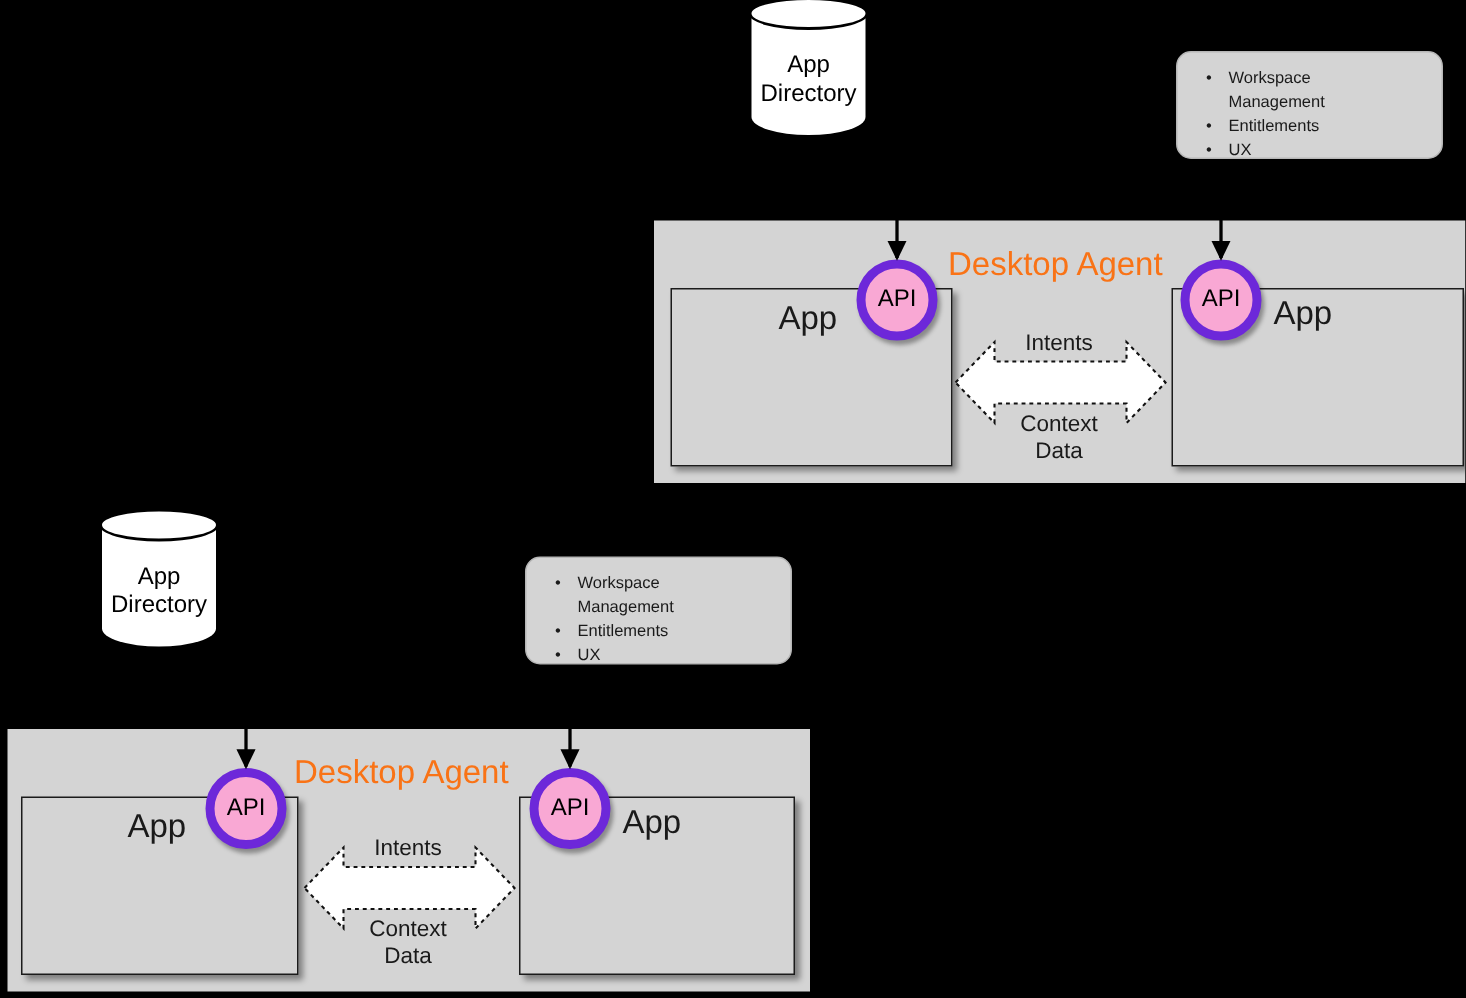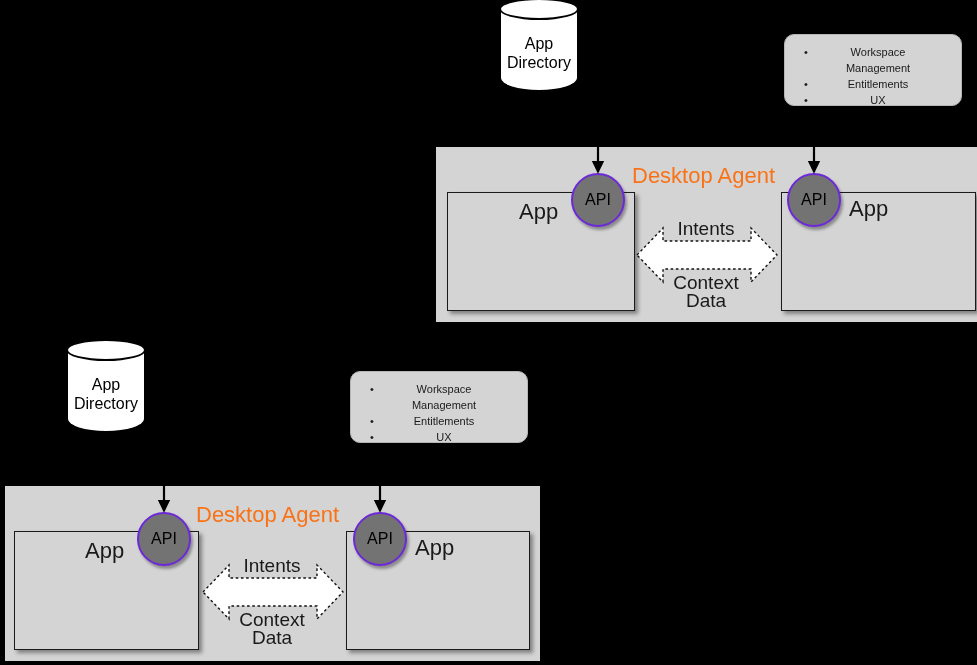--- a/index.html
+++ b/index.html
@@ -76,21 +76,20 @@
     color: #1a1a1a;
   }
   .bullet-dot {
     width: 26px;
     flex: 0 0 26px;
     text-align: center;
     font-size: 11px;
   }
   .bullet-text {
     flex: 1 1 auto;
-    text-align: center;
     padding-right: 14px;
   }
 
   
   .agent-panel {
     position: absolute;
     background: #d4d4d4;
     box-shadow: 3px 3px 4px rgba(0,0,0,0.4);
   }
   .agent-title {
@@ -114,43 +113,43 @@
     color: #1a1a1a;
     white-space: nowrap;
   }
 
   
   .api-circle {
     position: absolute;
     width: 54px;
     height: 54px;
     border-radius: 50%;
-    background: #737373;
-    border: 2px solid #6d28d9;
+    background: #f9a8d4;
+    border: 6px solid #6d28d9;
     box-sizing: border-box;
     display: flex;
     align-items: center;
     justify-content: center;
     font-size: 16px;
     color: #000000;
     box-shadow: 2px 3px 3px rgba(0,0,0,0.35);
   }
 
   
   .svg-layer {
     position: absolute;
     left: 0; top: 0;
     width: 977px;
     height: 665px;
     pointer-events: none;
   }
 
   .flow-label {
     position: absolute;
-    font-size: 19px;
+    font-size: 15px;
     color: #1a1a1a;
     text-align: center;
     line-height: 18px;
     white-space: nowrap;
   }
 </style>
 </head>
 <body>
 
 <div id="canvas">

